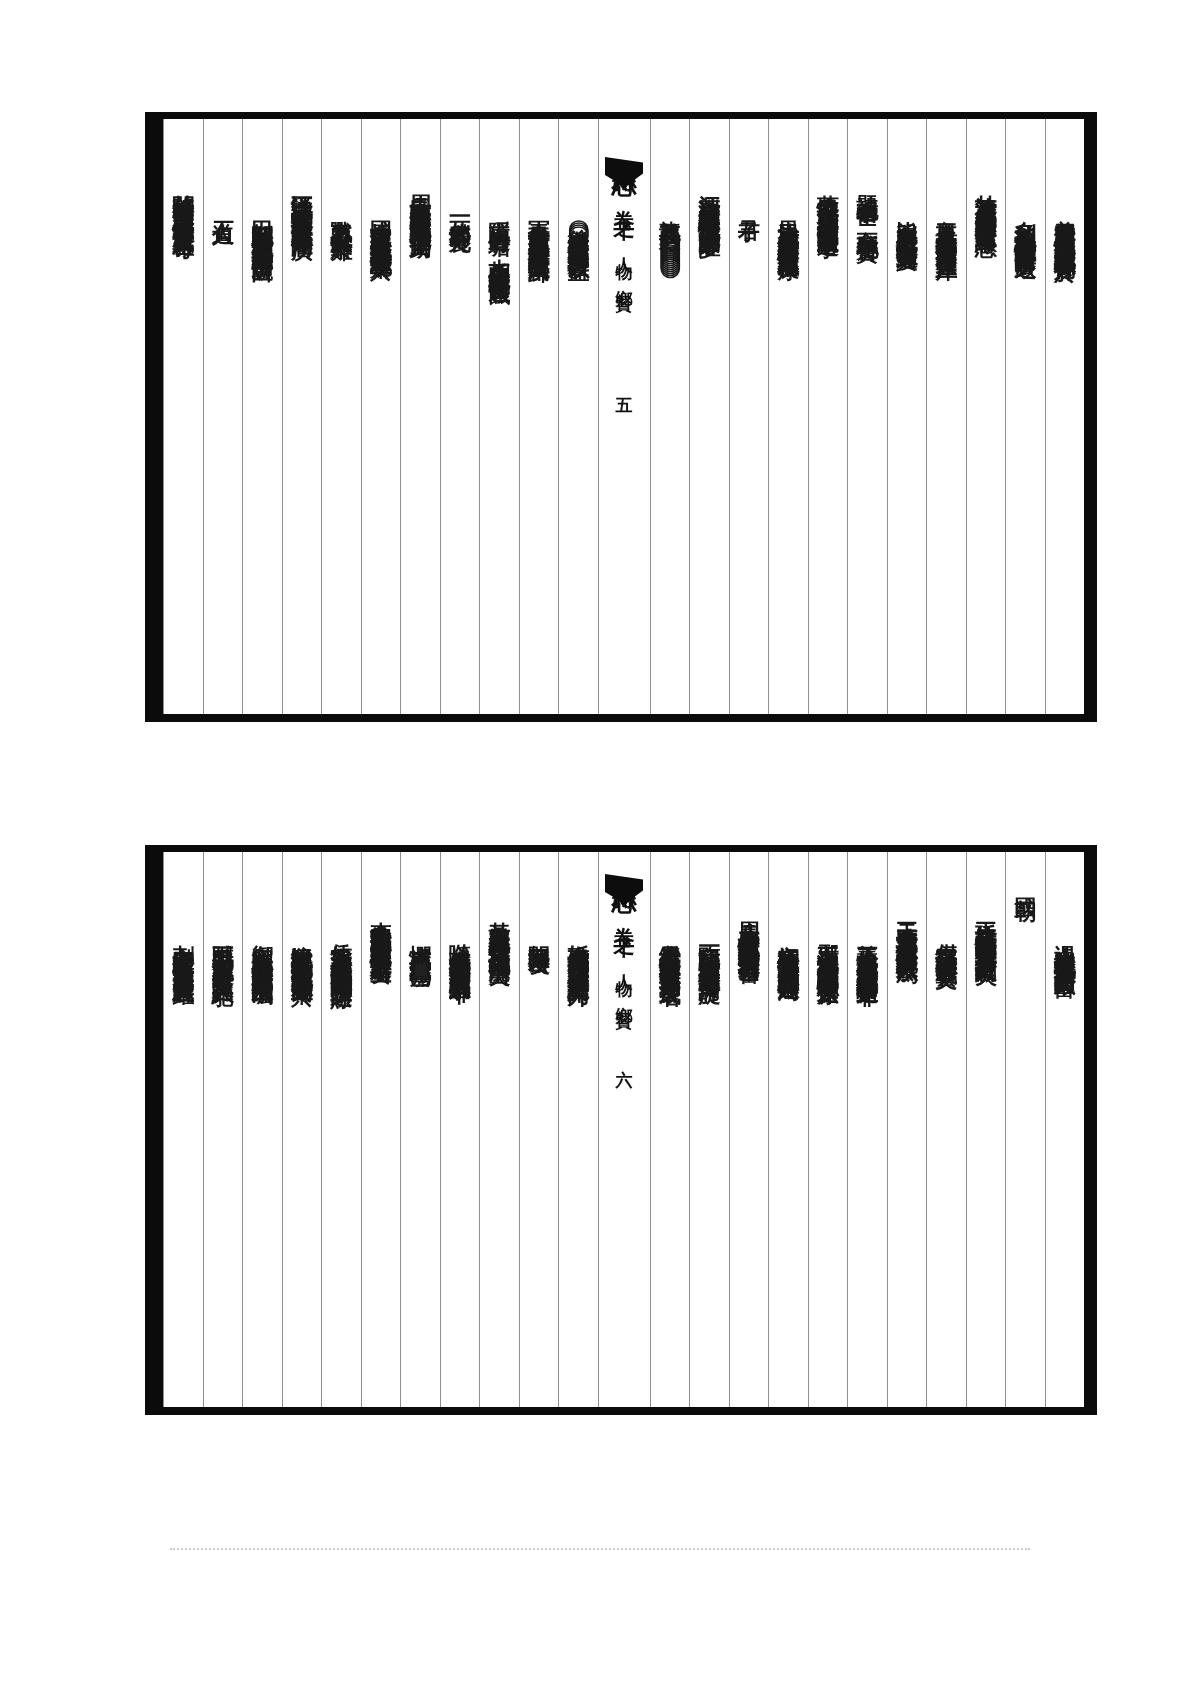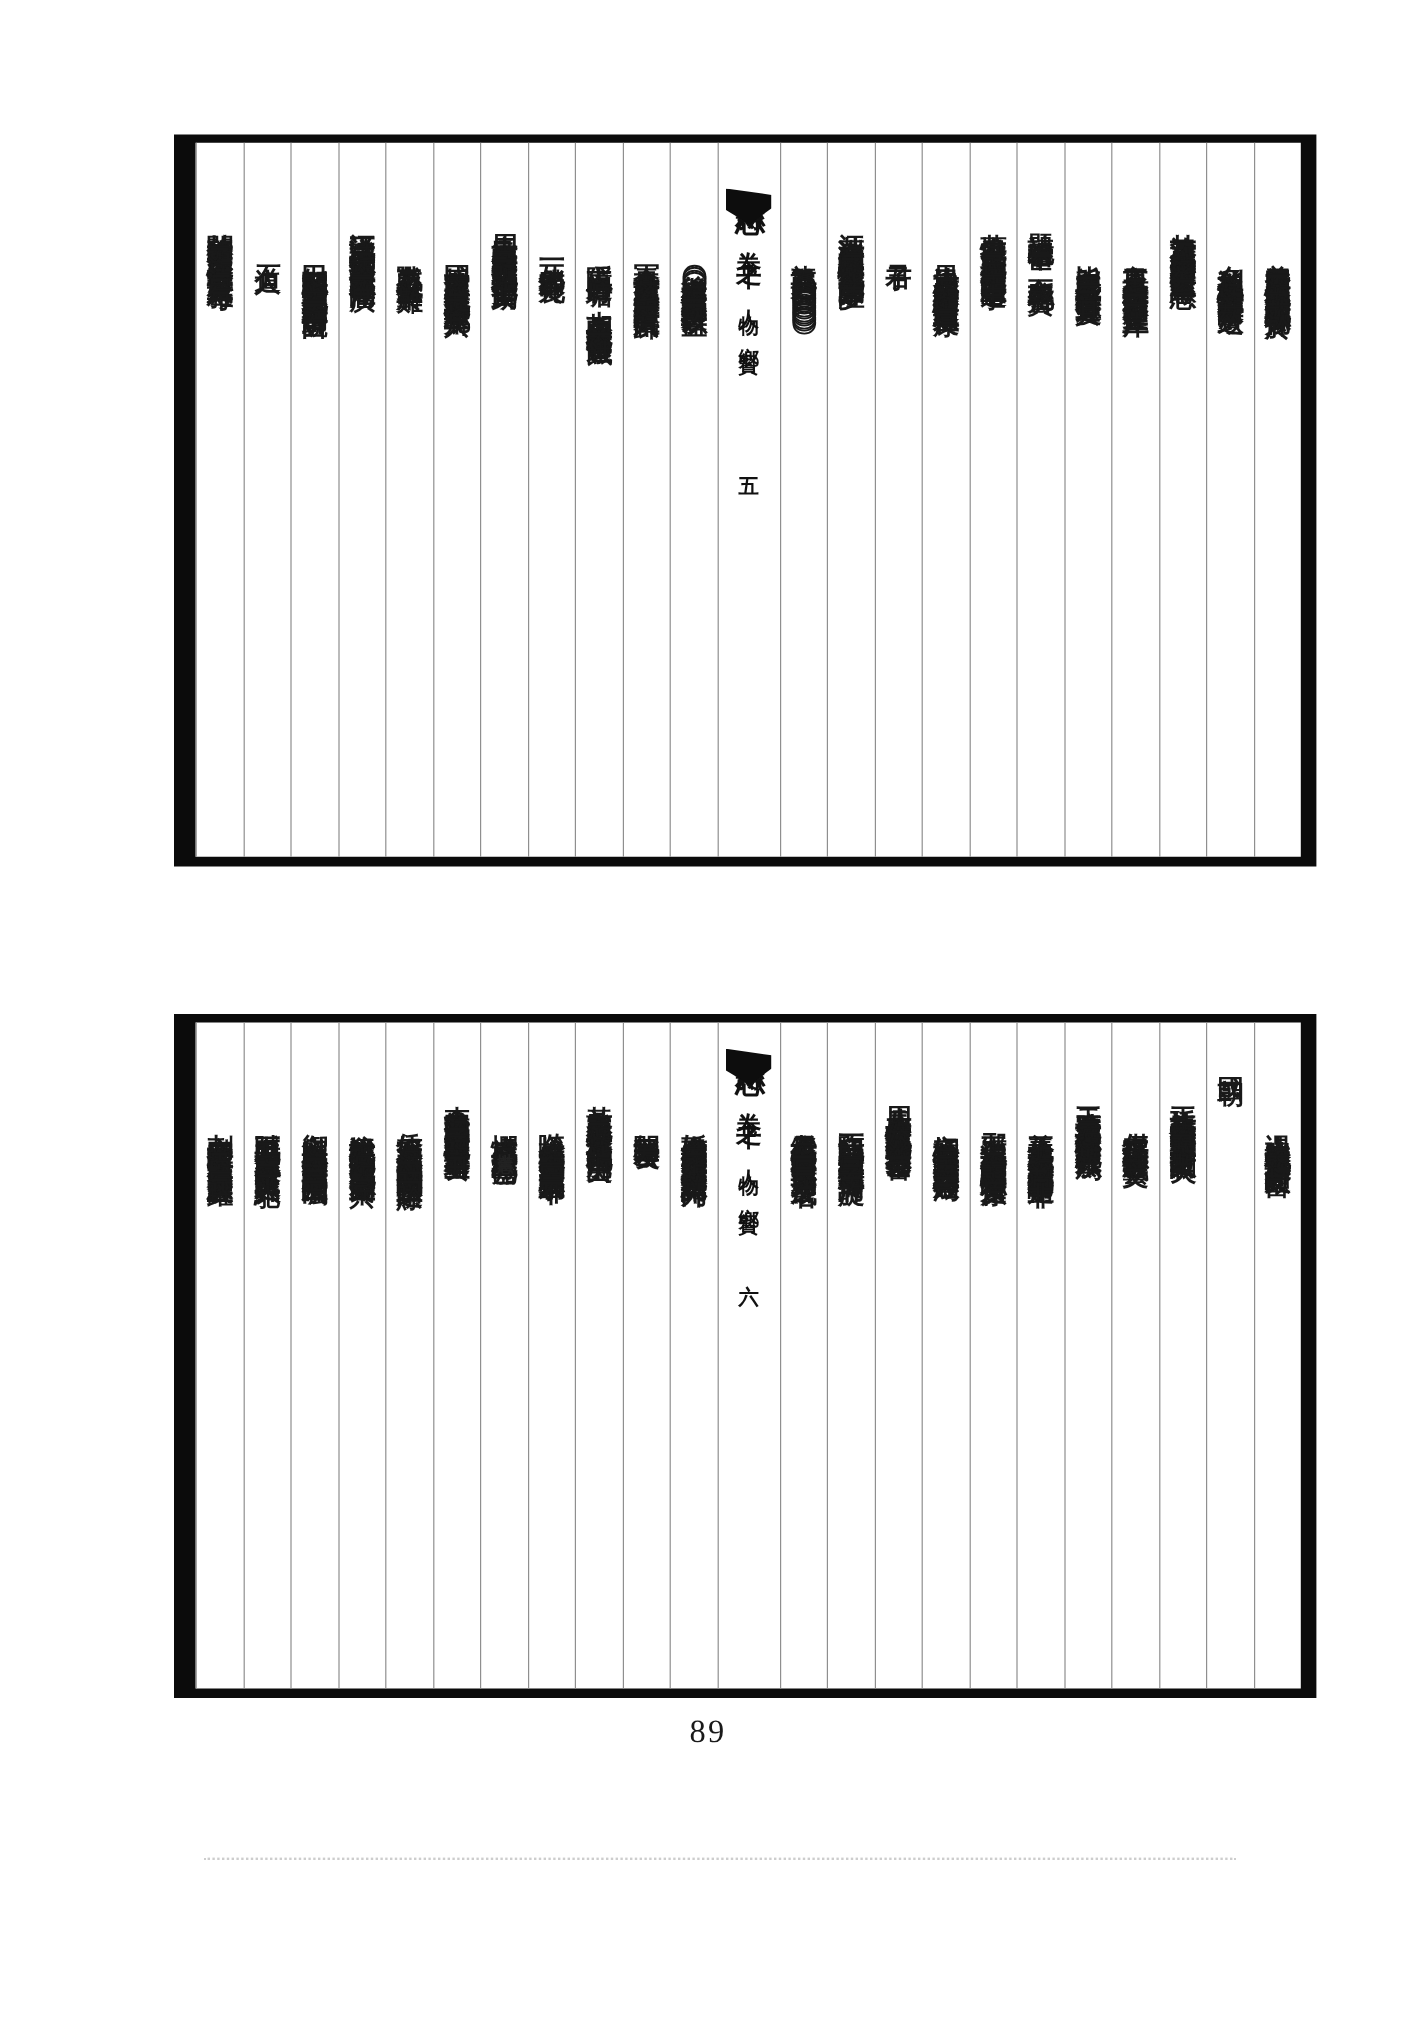--- a/index.html
+++ b/index.html
@@ -159,15 +159,14 @@
       </div>
       <div class="col ind0">李安常熟簿李昭宗養子素驍勇從昭宗之官嘉靖癸丑</div>
       <div class="col ind1">倭奴聚海上焚刦松江太倉安屢欲赴鬭昭宗止之曰賖</div>
       <div class="col ind1">境殺賊非吾職也冬十月賊航海犯常熟縣令率民兵</div>
       <div class="col ind1">禦之以昭宗為前鋒安從焉時賊方刦民安隔水囑曰</div>
       <div class="col ind1">賊出就吾刀一人超距而來安彎弓射斃之又二人馳</div>
       <div class="col ind1">刺安安揮矛斷其手足餘衆并力擊安安脣忽裂且躍</div>
     </div>
   </div>
 
-  <div class="page-number">89</div>
   <div class="scan-dotted-line"></div>
 </div>
 
 </body></html>

